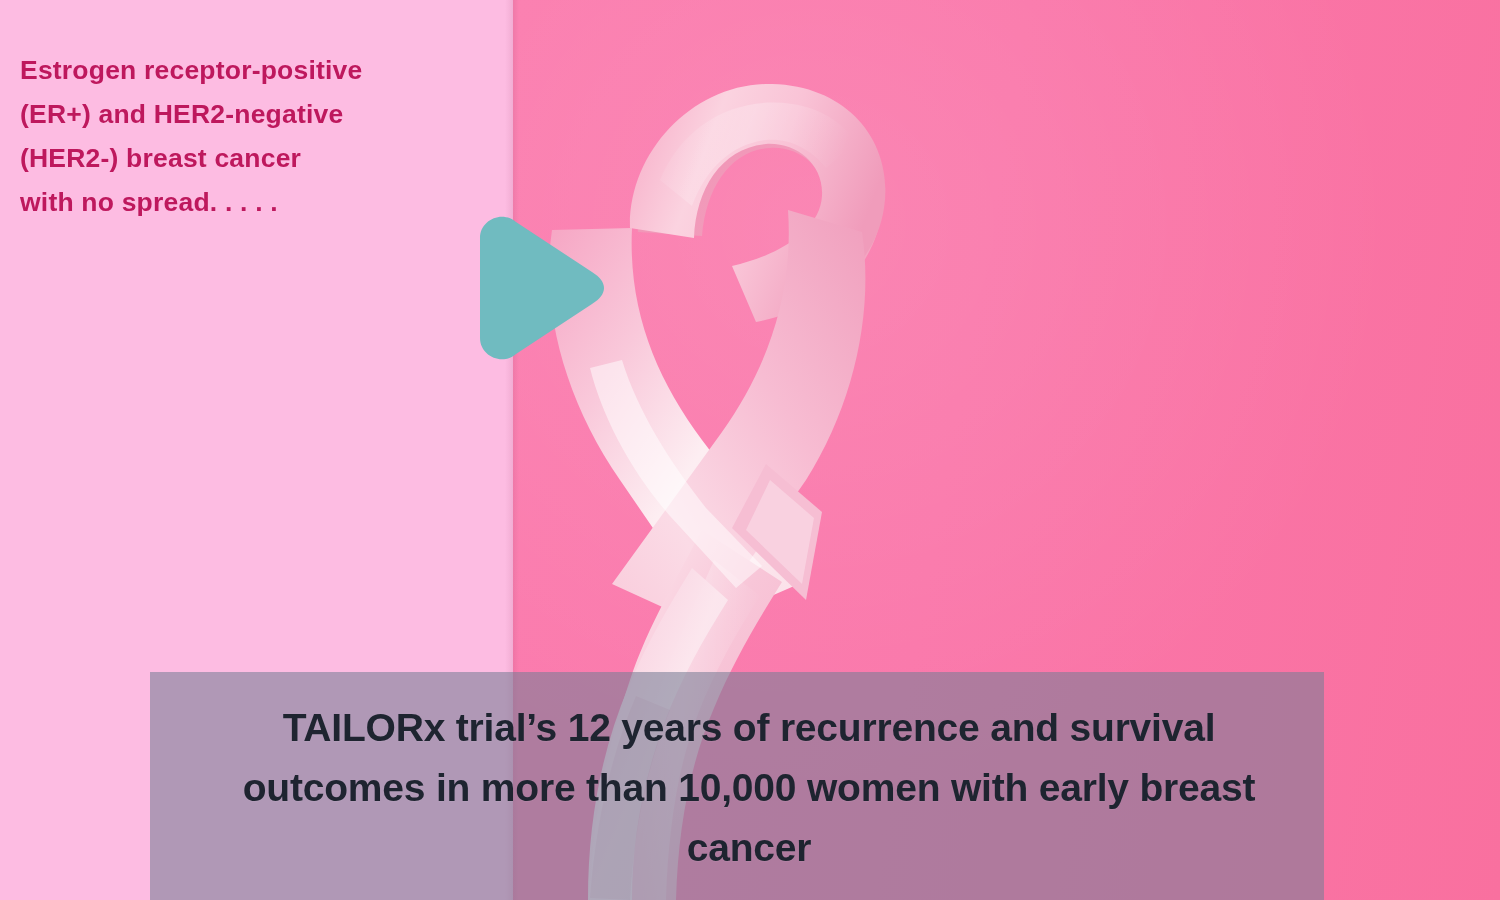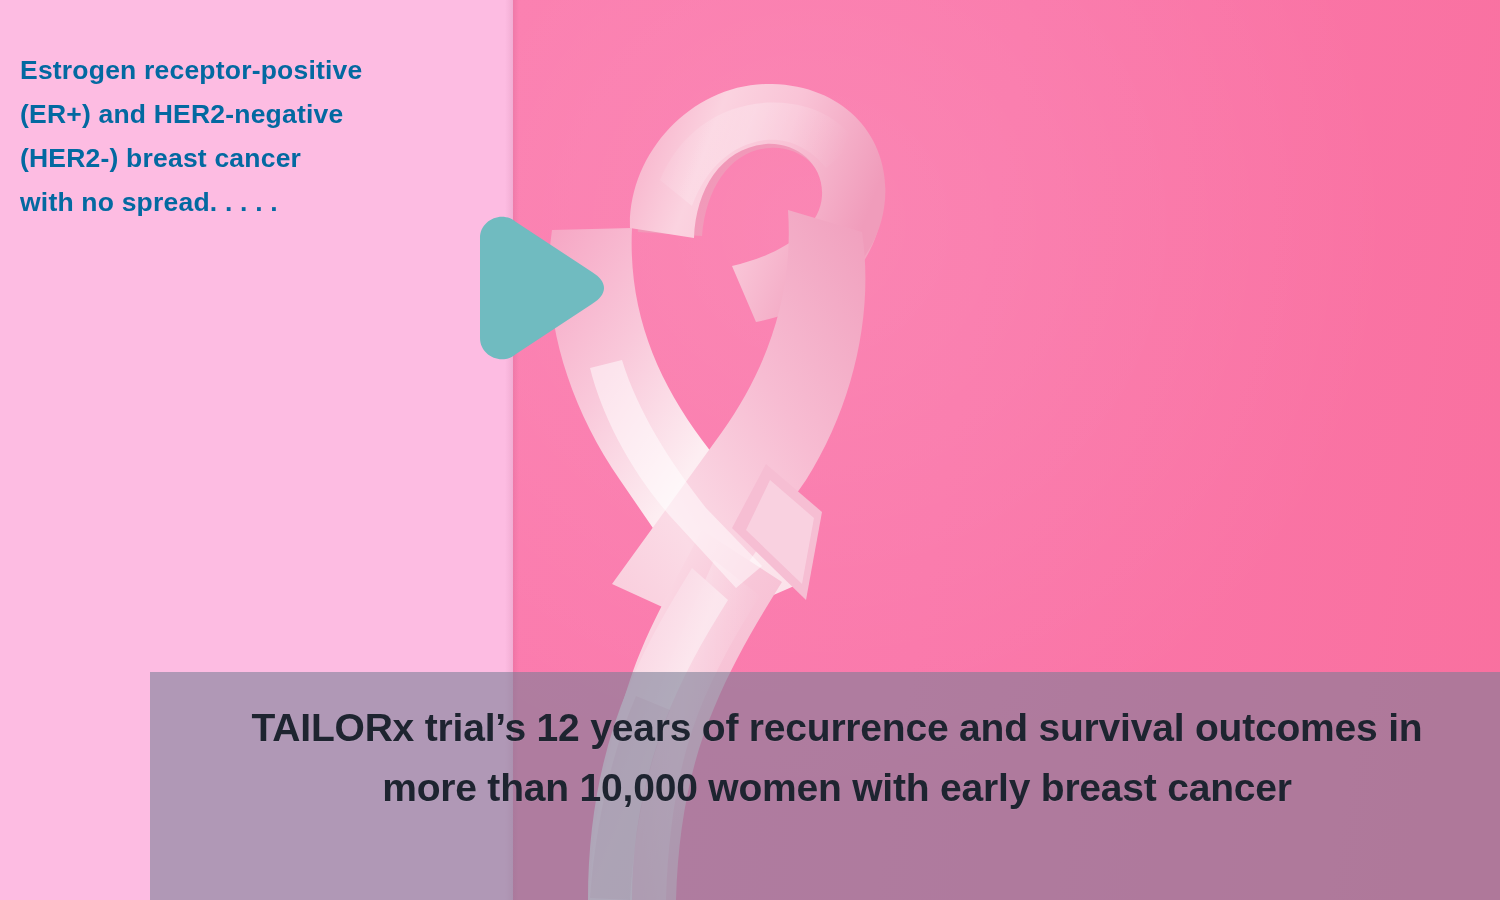--- a/index.html
+++ b/index.html
@@ -48,21 +48,21 @@
     background: linear-gradient(to right, rgba(160,70,110,0.00), rgba(160,70,110,0.13) 58%, rgba(160,70,110,0.0));
     pointer-events: none;
   }
 
   
   .lede {
     position: absolute;
     left: 20px;
     top: 48px;
     width: 470px;
-    color: #0369a1;
+    color: #be185d;
     font-size: 26.5px;
     line-height: 44px;
     letter-spacing: 0.2px;
     font-weight: 600;
     white-space: pre-line;
   }
 
   
   .play-shape {
     position: absolute;
@@ -81,21 +81,21 @@
     width: 420px;
     height: 840px;
   }
   .ribbon svg { display: block; }
 
   
   .caption-band {
     position: absolute;
     left: 150px;
     top: 672px;
-    width: 1350px;
+    width: 1174px;
     height: 228px;
     background: rgba(120,126,150,0.58);
     box-sizing: border-box;
     padding: 26px 52px 0 76px;
     display: block;
     overflow: hidden;
   }
   .caption-text {
     margin: 0;
     text-align: center;

